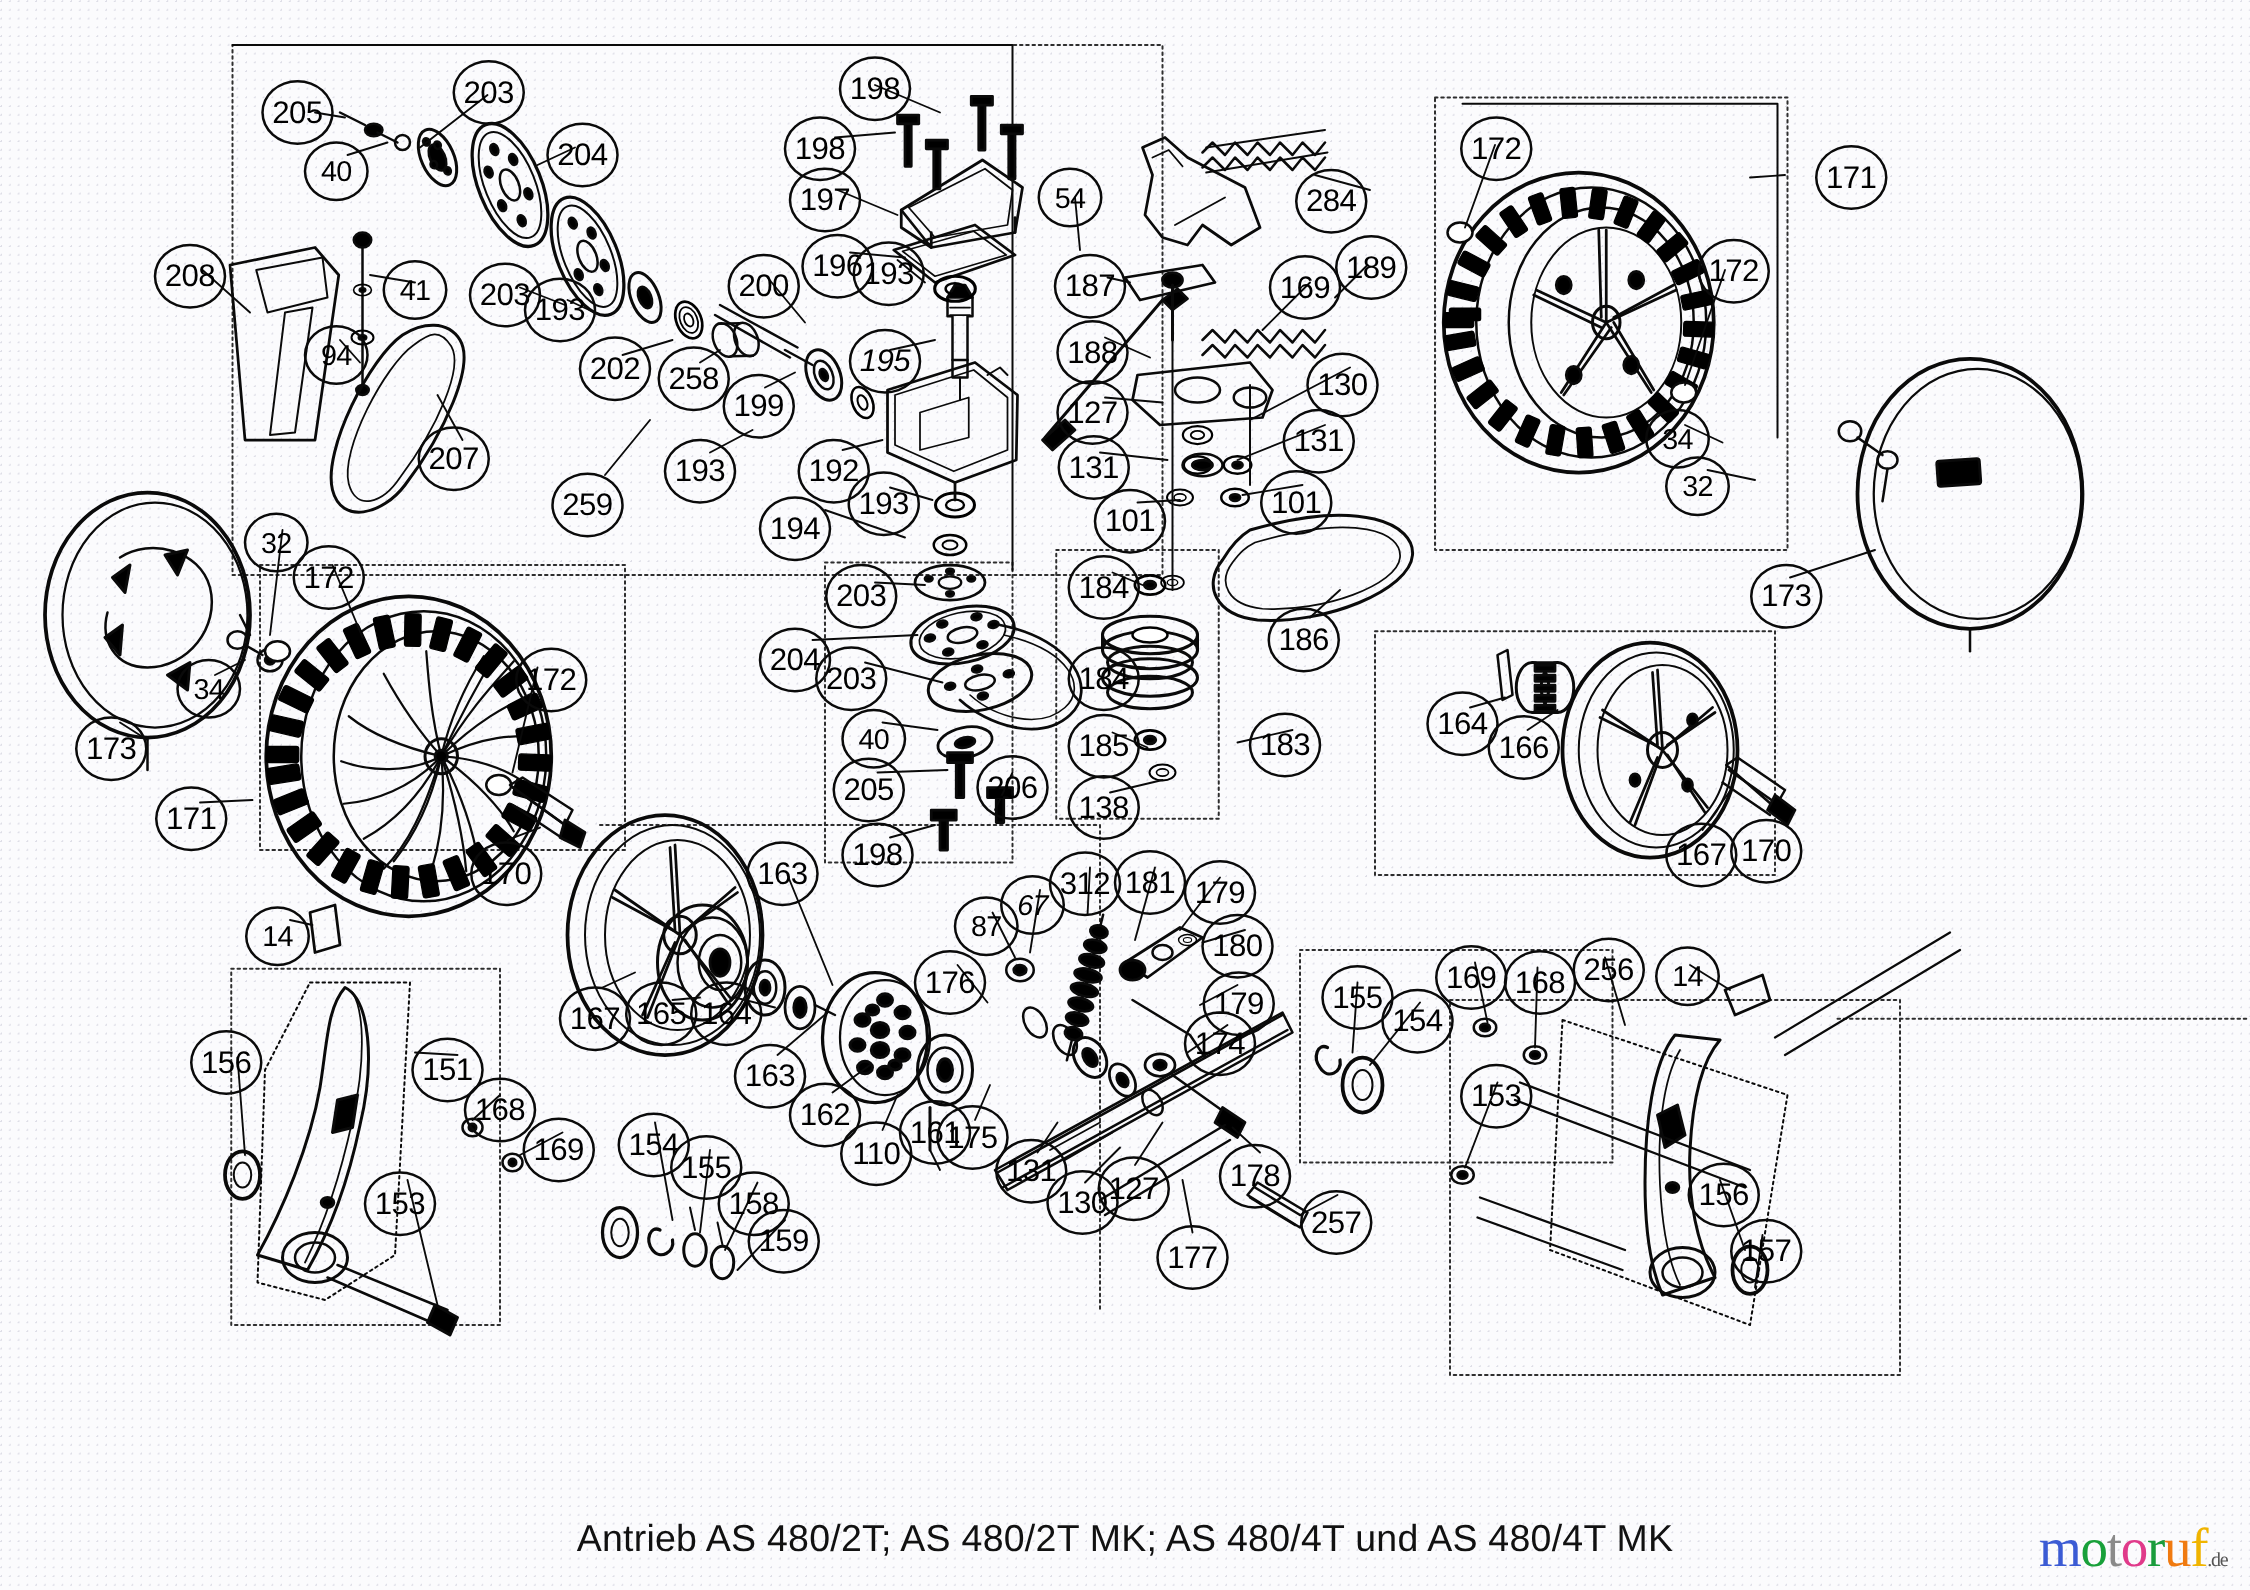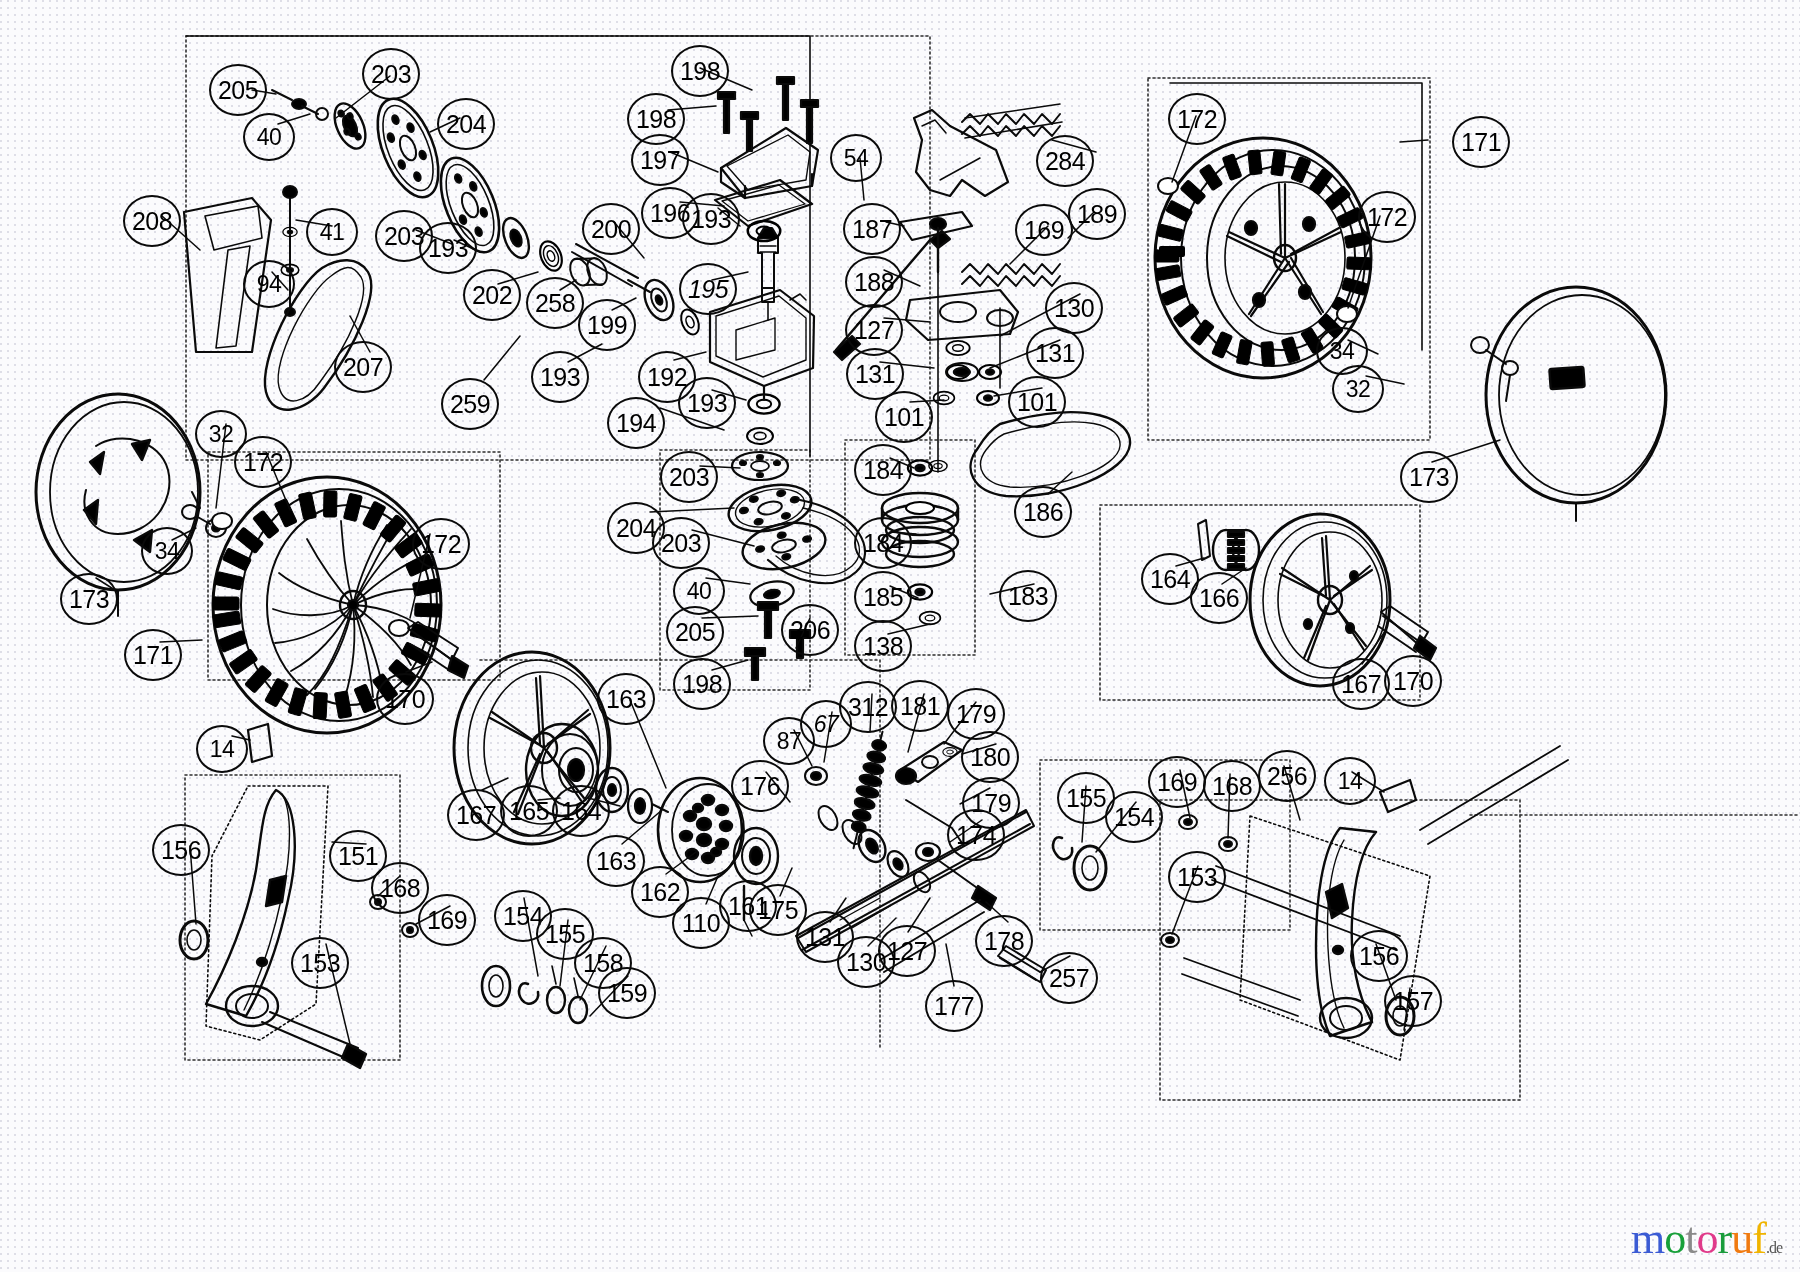--- a/index.html
+++ b/index.html
@@ -951,18 +951,19 @@
       <div class="callout c-w" style="left: 1105px; top: 791px;">154</div>
       <div class="callout c-w" style="left: 1148px; top: 756px;">169</div>
       <div class="callout c-w" style="left: 1203px; top: 760px;">168</div>
       <div class="callout c-w" style="left: 1258px; top: 750px;">256</div>
       <div class="callout c-s" style="left: 1324px; top: 757px;">14</div>
       <div class="callout c-w" style="left: 1168px; top: 851px;">153</div>
       <div class="callout c-w" style="left: 1350px; top: 930px;">156</div>
       <div class="callout c-w" style="left: 1384px; top: 975px;">157</div>
     </div>
 
+  <div id="caption">Antrieb AS 480/2T; AS 480/2T MK; AS 480/4T und AS 480/4T MK</div>
 
   <div id="wm">
     <span style="color: rgb(59, 91, 212);">m</span><span style="color: rgb(24, 160, 58);">o</span><span style="color: rgb(138, 138, 138);">t</span><span style="color: rgb(224, 58, 138);">o</span><span style="color: rgb(26, 156, 60);">r</span><span style="color: rgb(240, 122, 16);">u</span><span style="color: rgb(240, 180, 0);">f</span><span class="s" style="color: rgb(85, 85, 85);">.de</span>
   </div>
 
 </div>
 
 </body></html>

